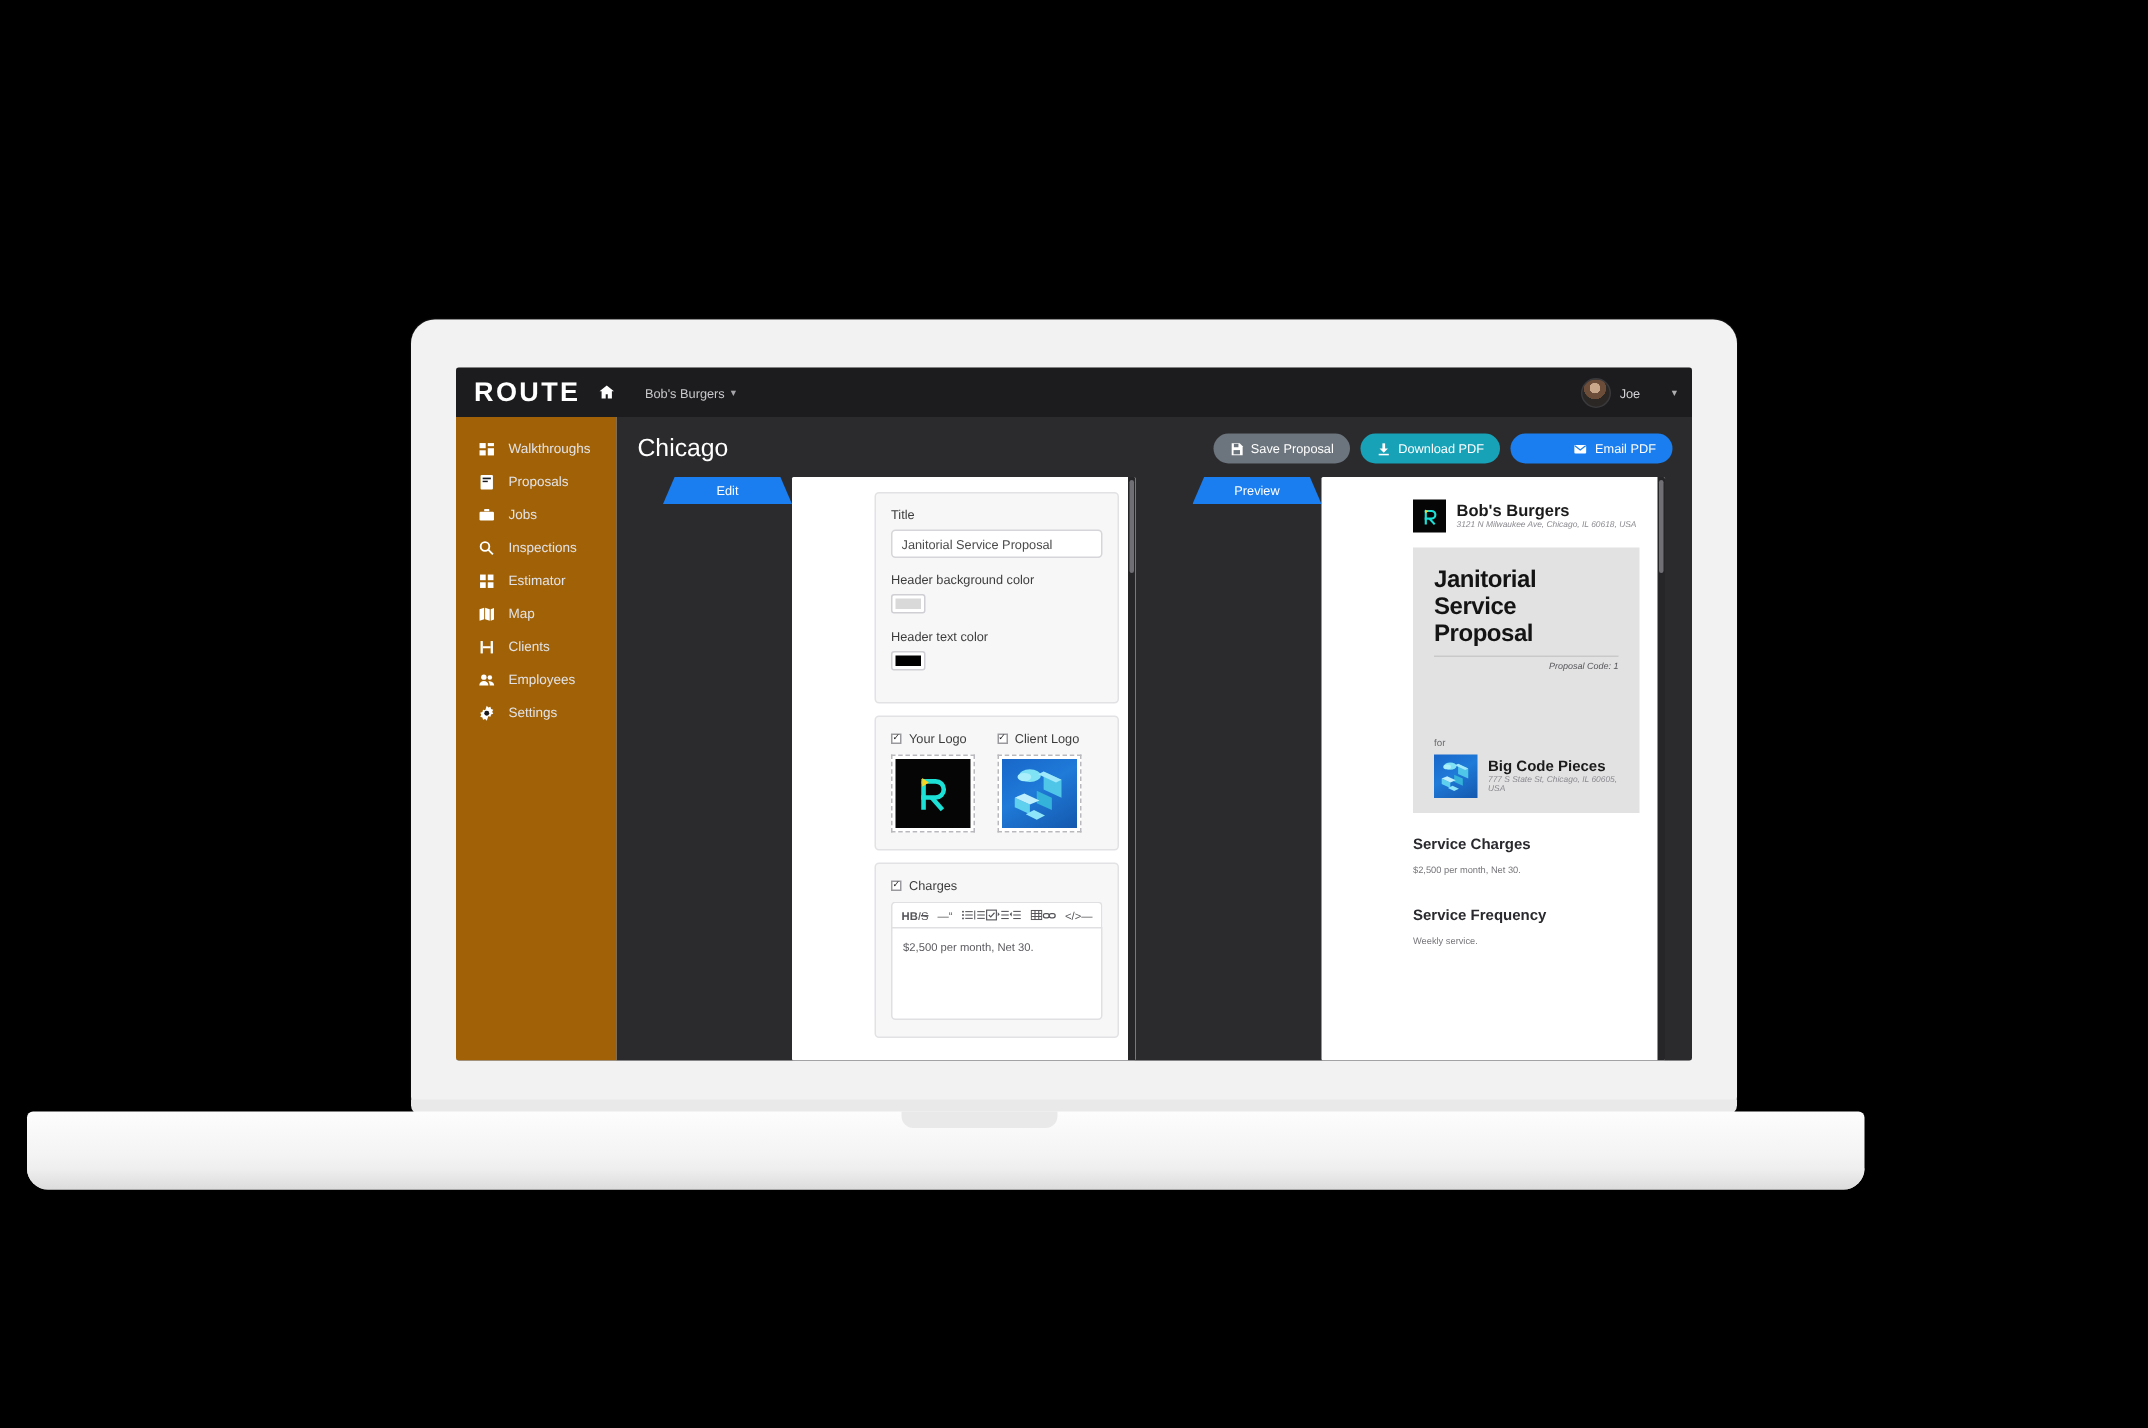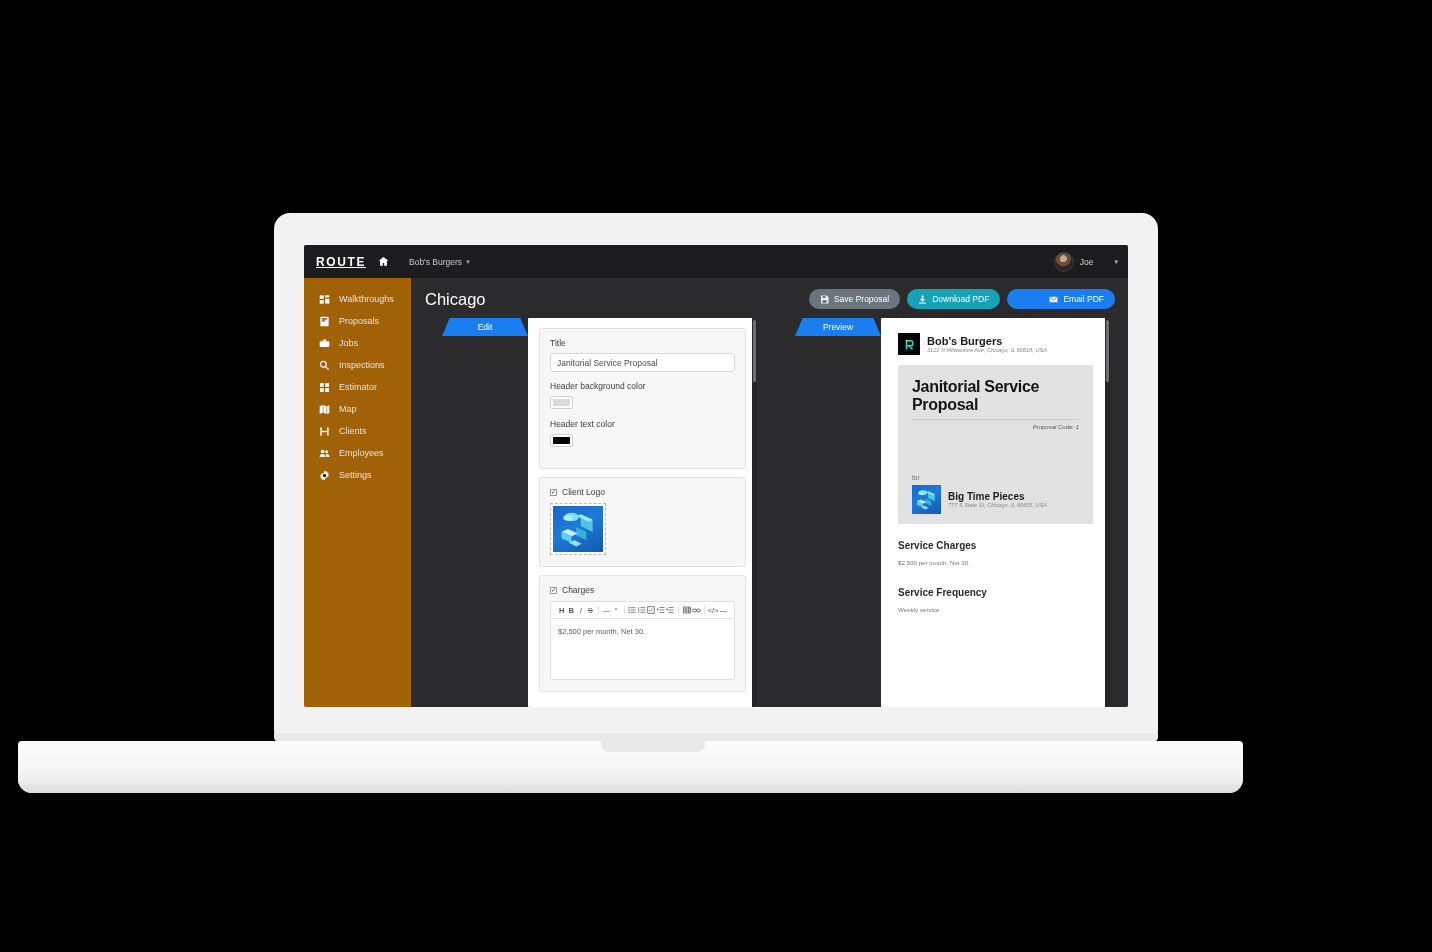--- a/index.html
+++ b/index.html
@@ -52,21 +52,21 @@
   }
 
   
   #app { position:absolute; inset:0; background:#ffffff; display:flex; flex-direction:column; }
 
   
   .topbar {
     height: 33px; background:#1c1c1e; display:flex; align-items:center;
     padding: 0 10px 0 12px; flex-shrink:0; position:relative; z-index:5;
   }
-  .brand { color:#fff; font-size:12px; font-weight:700; letter-spacing:1.6px;text-decoration:underline; }
+  .brand { color:#fff; font-size:18px; font-weight:700; letter-spacing:1.6px; }
   .home-ico { margin-left:12px; color:#fff; display:flex; align-items:center; }
   .crumb {
     margin-left:20px; color:#c9c9cd; font-size:8.5px; display:flex; align-items:center; gap:4px;
   }
   .caret { font-size:7px; opacity:.8; }
   .topbar-right { margin-left:auto; display:flex; align-items:center; gap:6px; }
   .avatar {
     width:20px; height:20px; border-radius:50%; overflow:hidden;
     background: radial-gradient(circle at 46% 32%, #c9a78b 0 22%, #6b4d3a 23% 47%, #2b2724 48% 100%);
     border:1px solid #3a3a3d; flex-shrink:0;
@@ -105,20 +105,21 @@
   .tab {
     width:86px; height:18px; background:#1a7ef0; color:#fff;
     font-size:8.5px; display:flex; align-items:center; justify-content:center;
     border-radius:6px 6px 0 0; margin-left:17px;
     clip-path: polygon(0 100%, 9% 0, 91% 0, 100% 100%);
     cursor:pointer;
   }
   .pane-body {
     flex:1; background:#fff; overflow:hidden; position:relative;
     border-radius:1px;
+    padding-left:44px;
   }
   .scroll-track {
     position:absolute; right:0; top:0; width:5px; height:100%;
     background:#262628;
   }
   .scroll-thumb {
     position:absolute; right:1px; top:2px; width:3px; height:62px;
     background:#6f6f74; border-radius:2px;
   }
 
@@ -387,20 +388,36 @@
 
                       <div class="f-label">Header text color</div>
                       <span class="swatch-wrap">
                         <span class="swatch" id="sw-tx" style="background: rgb(0, 0, 0);"></span>
                       </span>
                     </div>
 
                     <div class="card">
                       <div class="logos">
 
+                        <div class="logo-col">
+                          <div class="cb-row">
+                            <span class="cb"></span>
+                            <span class="cb-label">Your Logo</span>
+                          </div>
+                          <div class="logo-box">
+                            <div class="logo-r">
+                              <svg width="36" height="36" viewBox="0 0 40 40">
+                                <path d="M13 11h9a6 6 0 0 1 0 12h-9" fill="none" stroke="#1ce0d6" stroke-width="3.4" stroke-linecap="square"></path>
+                                <line x1="13" y1="11" x2="13" y2="32" stroke="#1ce0d6" stroke-width="3.4"></line>
+                                <line x1="19" y1="23" x2="27" y2="32" stroke="#1ce0d6" stroke-width="3.4"></line>
+                                <path d="M12 8.5v6.5l5-3.2z" fill="#ffd21e"></path>
+                              </svg>
+                            </div>
+                          </div>
+                        </div>
 
                         <div class="logo-col">
                           <div class="cb-row">
                             <span class="cb"></span>
                             <span class="cb-label">Client Logo</span>
                           </div>
                           <div class="logo-box">
                             <div class="logo-client">
                               <svg width="44" height="44" viewBox="0 0 48 48">
                                 <ellipse cx="17" cy="11" rx="8" ry="4.6" fill="#7fe3f5"></ellipse>
@@ -548,21 +565,21 @@
                             <ellipse cx="13" cy="12" rx="5" ry="3" fill="#a9eefb"></ellipse>
                             <path d="M27 8 40 14v13l-13-6V8z" fill="#4fc6e8"></path>
                             <path d="M27 8 40 14l-4 2-13-6 4-2z" fill="#9fe9fa"></path>
                             <path d="M22 22 33 27v9l-11-5v-9z" fill="#34b2d9"></path>
                             <path d="M6 27l11 5v7L6 34v-7z" fill="#5fd0ee"></path>
                             <path d="M6 27l7-3 11 5-7 3-11-5z" fill="#bdf0fc"></path>
                             <path d="M20 36l8 4-6 3-8-4 6-3z" fill="#8ee4f8"></path>
                           </svg>
                         </div>
                         <div>
-                          <div class="client-name">Big Time Pieces</div>
+                          <div class="client-name">Big Code Pieces</div>
                           <div class="client-addr">777 S State St, Chicago, IL 60605, USA</div>
                         </div>
                       </div>
                     </div>
 
                     <div class="sec">
                       <div class="sec-h">Service Charges</div>
                       <div class="sec-p">$2,500 per month, Net 30.</div>
                     </div>
 

